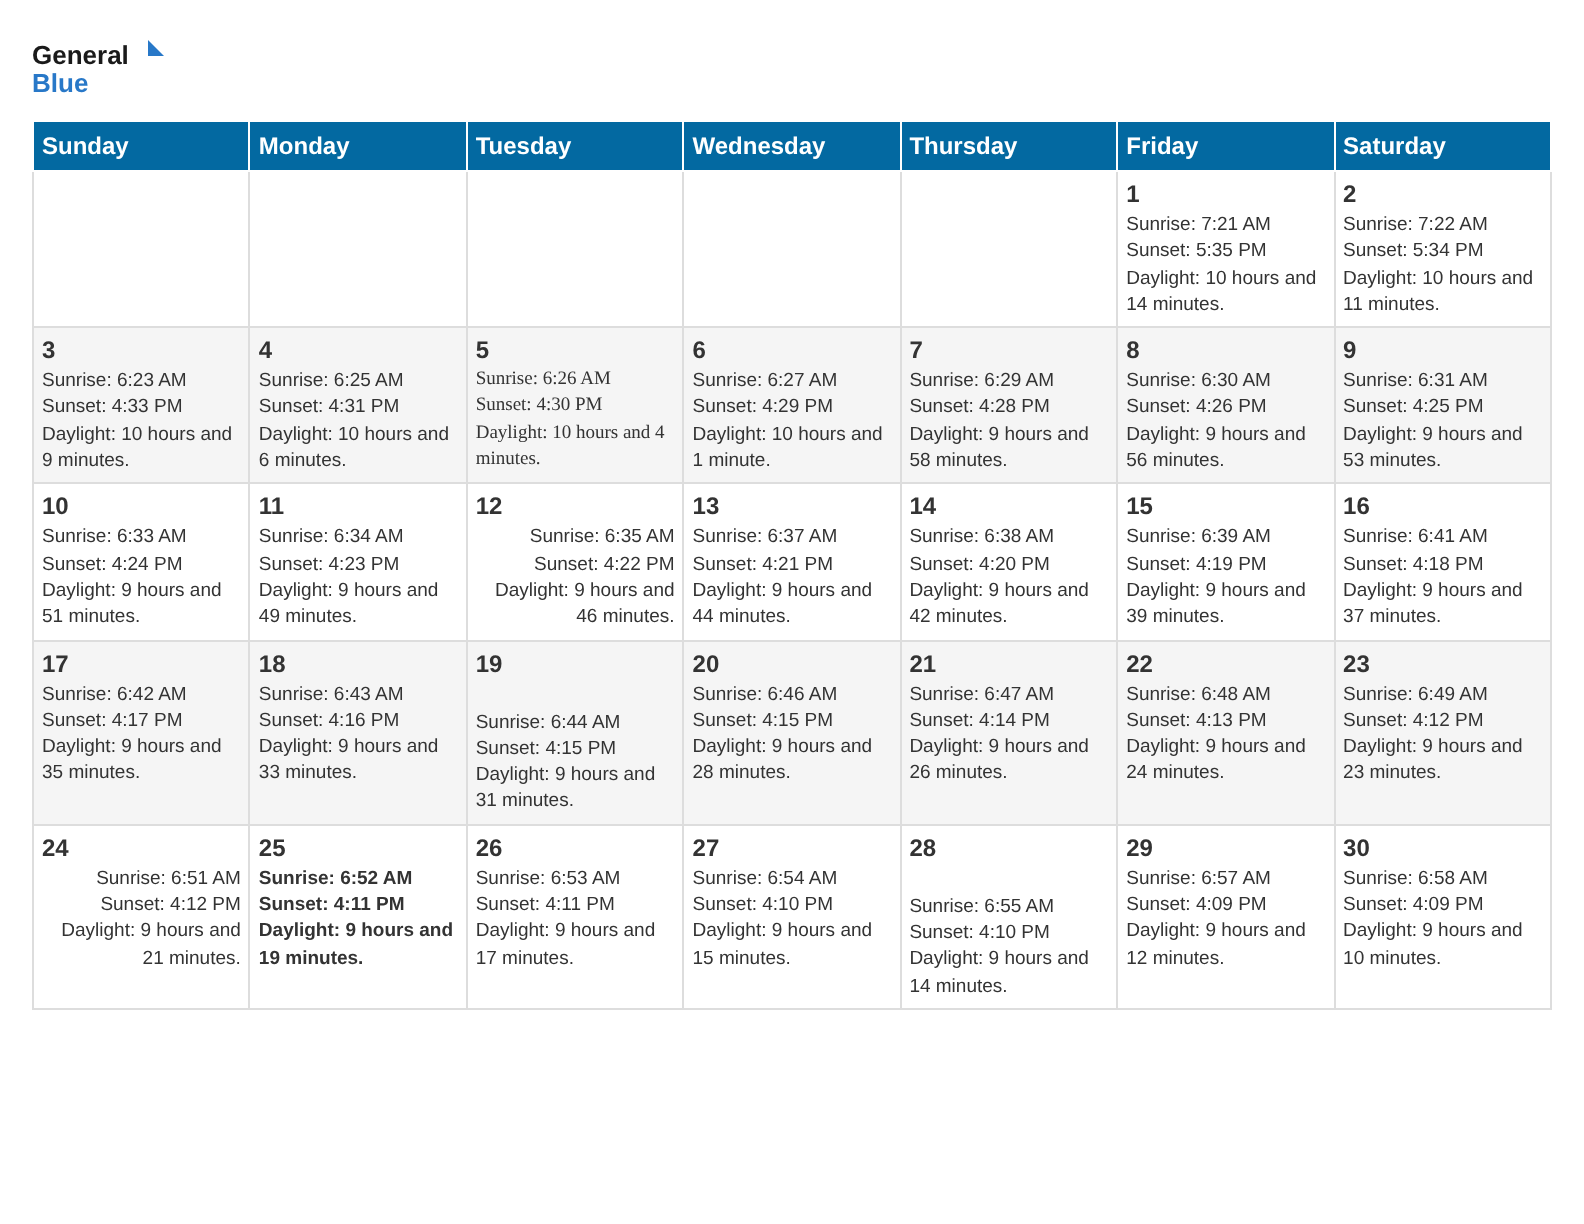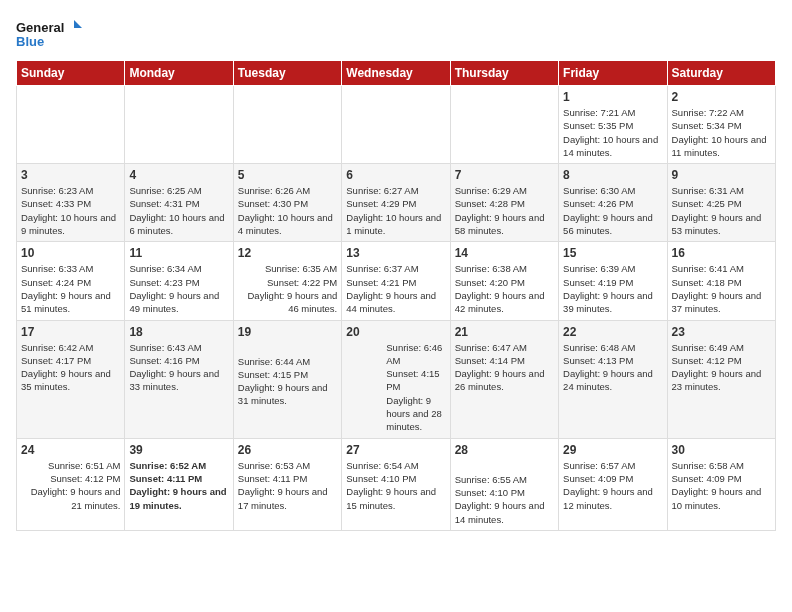--- a/index.html
+++ b/index.html
@@ -32,21 +32,21 @@
     .location-title {
       font-size: 16px;
       color: #333;
     }
     table {
       width: 100%;
       border-collapse: collapse;
       table-layout: fixed;
     }
     thead th {
-      background-color: #b91c1c;
+      background-color: #0369a1;
       color: #fff;
       font-size: 12px;
       font-weight: bold;
       padding: 5px 4px;
       text-align: left;
       border: 1px solid #fff;
     }
     tbody td {
       vertical-align: top;
       font-size: 10px;
@@ -130,21 +130,21 @@
 Daylight: 10 hours and 9 minutes.</div>
         </td>
         <td>
           <div class="day-number">4</div>
           <div class="day-info" style="white-space: pre-line;">Sunrise: 6:25 AM
 Sunset: 4:31 PM
 Daylight: 10 hours and 6 minutes.</div>
         </td>
         <td>
           <div class="day-number">5</div>
-          <div class="day-info" style="white-space: pre-line;">Sunrise: 6:26 AM
+          <div class="day-info" style="white-space: pre-line; font-family: Liberation Serif, serif;">Sunrise: 6:26 AM
 Sunset: 4:30 PM
 Daylight: 10 hours and 4 minutes.</div>
         </td>
         <td>
           <div class="day-number">6</div>
           <div class="day-info" style="white-space: pre-line;">Sunrise: 6:27 AM
 Sunset: 4:29 PM
 Daylight: 10 hours and 1 minute.</div>
         </td>
         <td>
@@ -224,21 +224,21 @@
 Daylight: 9 hours and 33 minutes.</div>
         </td>
         <td>
           <div class="day-number">19</div>
           <div class="day-info" style="white-space: pre-line; margin-top: 16px;">Sunrise: 6:44 AM
 Sunset: 4:15 PM
 Daylight: 9 hours and 31 minutes.</div>
         </td>
         <td>
           <div class="day-number">20</div>
-          <div class="day-info" style="white-space: pre-line; margin-left: 40px;">Sunrise: 6:46 AM
+          <div class="day-info" style="white-space: pre-line;">Sunrise: 6:46 AM
 Sunset: 4:15 PM
 Daylight: 9 hours and 28 minutes.</div>
         </td>
         <td>
           <div class="day-number">21</div>
           <div class="day-info" style="white-space: pre-line;">Sunrise: 6:47 AM
 Sunset: 4:14 PM
 Daylight: 9 hours and 26 minutes.</div>
         </td>
         <td>
@@ -255,21 +255,21 @@
         </td>
       </tr>
       <tr>
         <td>
           <div class="day-number">24</div>
           <div class="day-info" style="white-space: pre-line; text-align: right;">Sunrise: 6:51 AM
 Sunset: 4:12 PM
 Daylight: 9 hours and 21 minutes.</div>
         </td>
         <td>
-          <div class="day-number">39</div>
+          <div class="day-number">25</div>
           <div class="day-info" style="white-space: pre-line; font-weight: bold;">Sunrise: 6:52 AM
 Sunset: 4:11 PM
 Daylight: 9 hours and 19 minutes.</div>
         </td>
         <td>
           <div class="day-number">26</div>
           <div class="day-info" style="white-space: pre-line;">Sunrise: 6:53 AM
 Sunset: 4:11 PM
 Daylight: 9 hours and 17 minutes.</div>
         </td>

